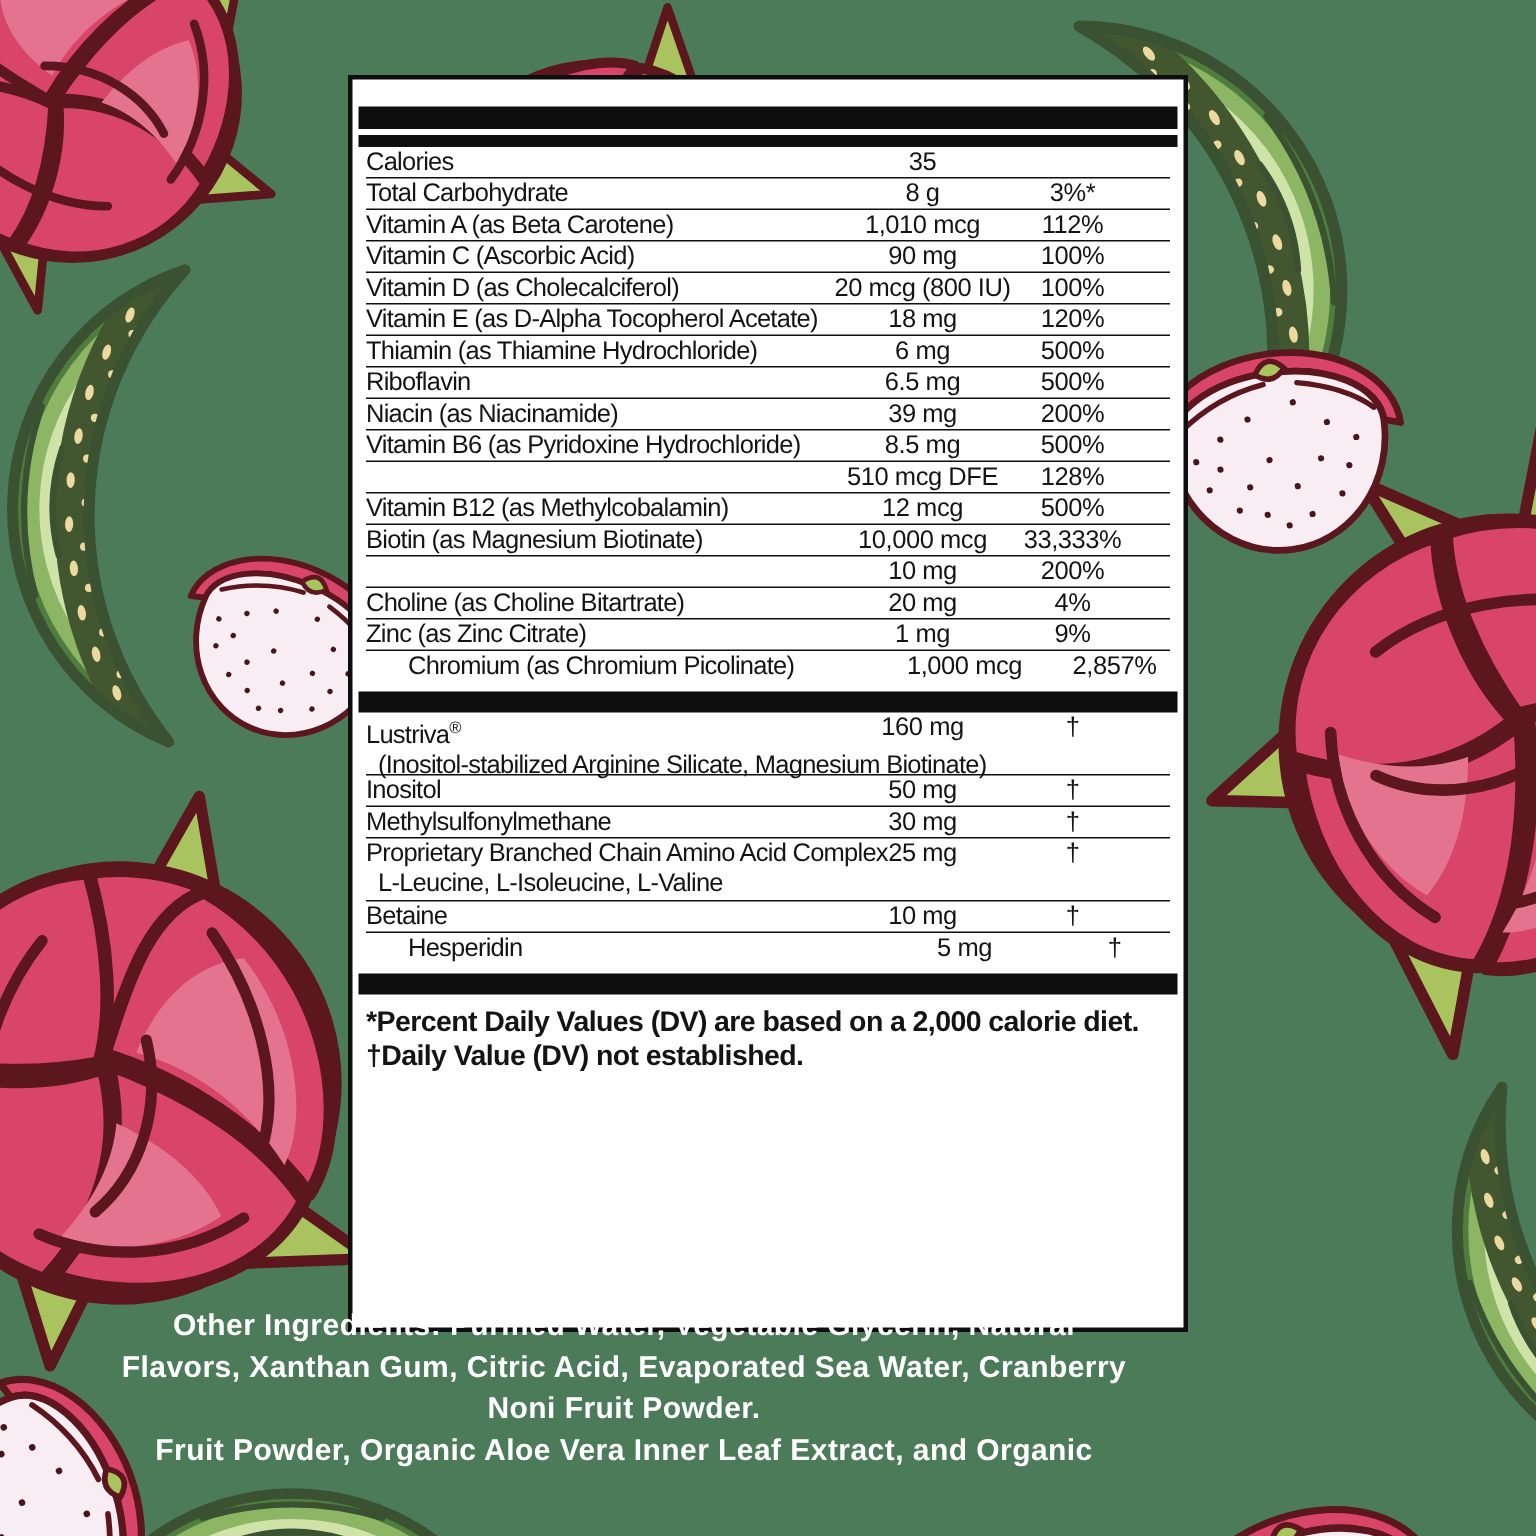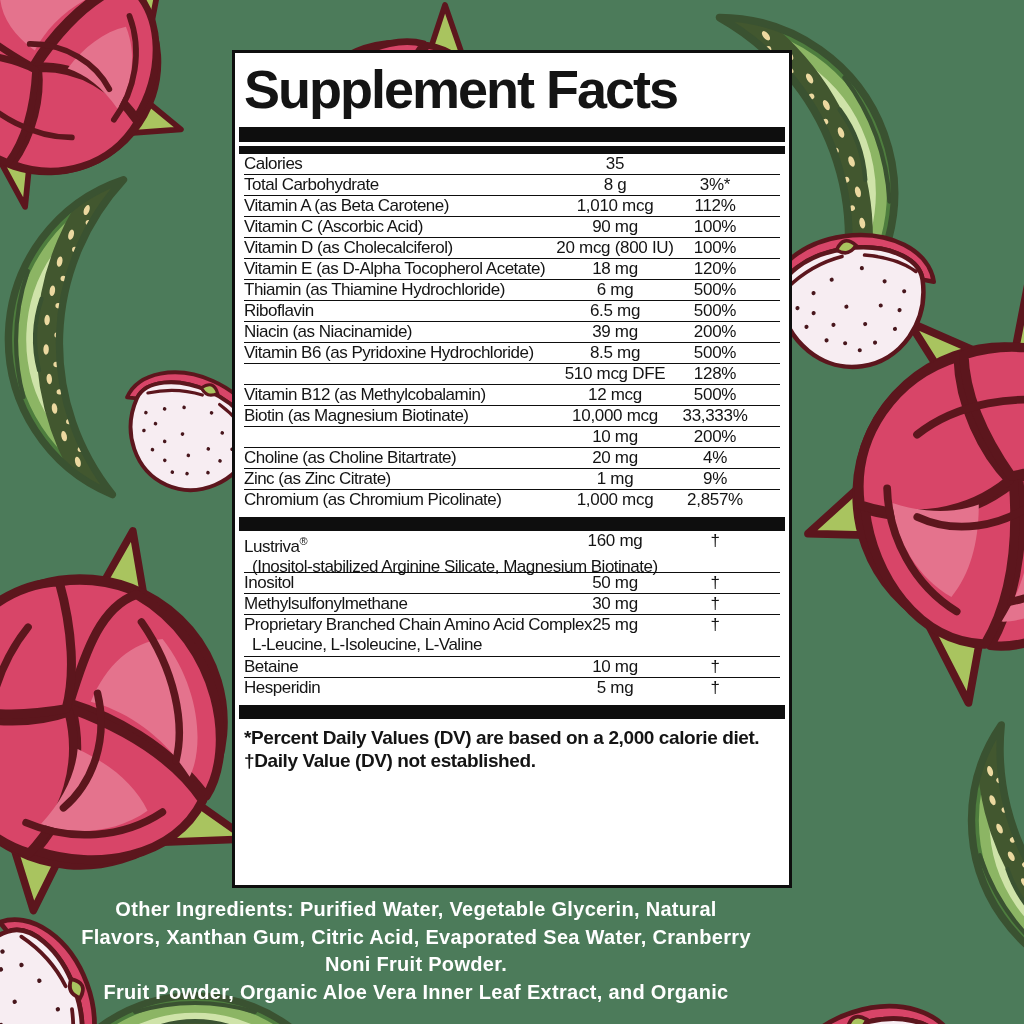--- a/index.html
+++ b/index.html
@@ -42,30 +42,30 @@
   .bar-a { height:15px; margin-top:10px; }
   .bar-b { height:8px;  margin-top:4px; }
   .bar-c { height:14px; margin-top:6px; }
   .bar-d { height:14px; margin-top:6px; }
   .colheads { position:relative; margin-top:7px; height:42px; font-weight:700; font-size:17px; line-height:21px; }
   .col-amount { position:absolute; left:266px; top:0; width:190px; text-align:center; }
   .col-dv     { position:absolute; left:411px; top:0; width:120px; text-align:center; }
   .rows .row { position:relative; height:21px; border-bottom:1px solid var(--panel-border);
                font-size:17px; letter-spacing:-0.5px; line-height:20px; white-space:nowrap; }
   .rows .row.with-sub { height:42px; }
-  .rows .row:last-child { border-bottom:none; }
+  .rows .row:last-child { border-bottom:none;margin-left:28px; }
   .row .amt { position:absolute; left:276px; top:0; width:190px; text-align:center; letter-spacing:-0.3px; }
   .row .dv  { position:absolute; left:411px; top:0; width:120px; text-align:center; letter-spacing:-0.3px; }
   .row .sub { display:block; padding-left:8px; }
   .row sup  { font-size:11px; }
   .footnotes { margin-top:7px; font-size:19px; letter-spacing:-0.4px; line-height:23px;font-weight:bold; }
 
   
   .other-ing {
-    position:absolute; left:0; top:896px; width:832px; text-align:center;
+    position:absolute; left:0; top:871px; width:832px; text-align:center;
     color: var(--other-ingredients-text); font-weight:700;
     font-size:20px; line-height:27.5px; letter-spacing:0.3px;
   }
 </style>
 </head>
 <body>
 
 <svg class="bg" viewBox="0 0 1024 1024" aria-hidden="true">
   <defs>
     <g id="dragonfruit">
@@ -162,21 +162,20 @@
   <use href="#dragonfruit" transform="translate(1005,495) scale(1.55) rotate(160)"></use>
   <use href="#dragonfruit" transform="translate(80,722) scale(1.5) rotate(95)"></use>
 
   <use href="#cutdragon" transform="translate(192,428) rotate(24) scale(0.78)"></use>
   <use href="#cutdragon" transform="translate(852,295) rotate(-8) scale(0.9)"></use>
   <use href="#cutdragon" transform="translate(28,1005) rotate(70) scale(0.95)"></use>
   <use href="#cutdragon" transform="translate(872,1072) rotate(-18) scale(0.95)"></use>
 </svg>
 
 <div class="panel">
-  <div class="sf-title">Supplement Facts</div>
   <div class="bar bar-a"></div>
 
   <div class="bar bar-b"></div>
 
   <div class="rows">
     <div class="row"><span>Calories</span><span class="amt">35</span><span class="dv"></span></div>
     <div class="row"><span>Total Carbohydrate</span><span class="amt">8 g</span><span class="dv">3%*</span></div>
     <div class="row"><span>Vitamin A (as Beta Carotene)</span><span class="amt">1,010 mcg</span><span class="dv">112%</span></div>
     <div class="row"><span>Vitamin C (Ascorbic Acid)</span><span class="amt">90 mg</span><span class="dv">100%</span></div>
     <div class="row"><span>Vitamin D (as Cholecalciferol)</span><span class="amt">20 mcg (800 IU)</span><span class="dv">100%</span></div>

